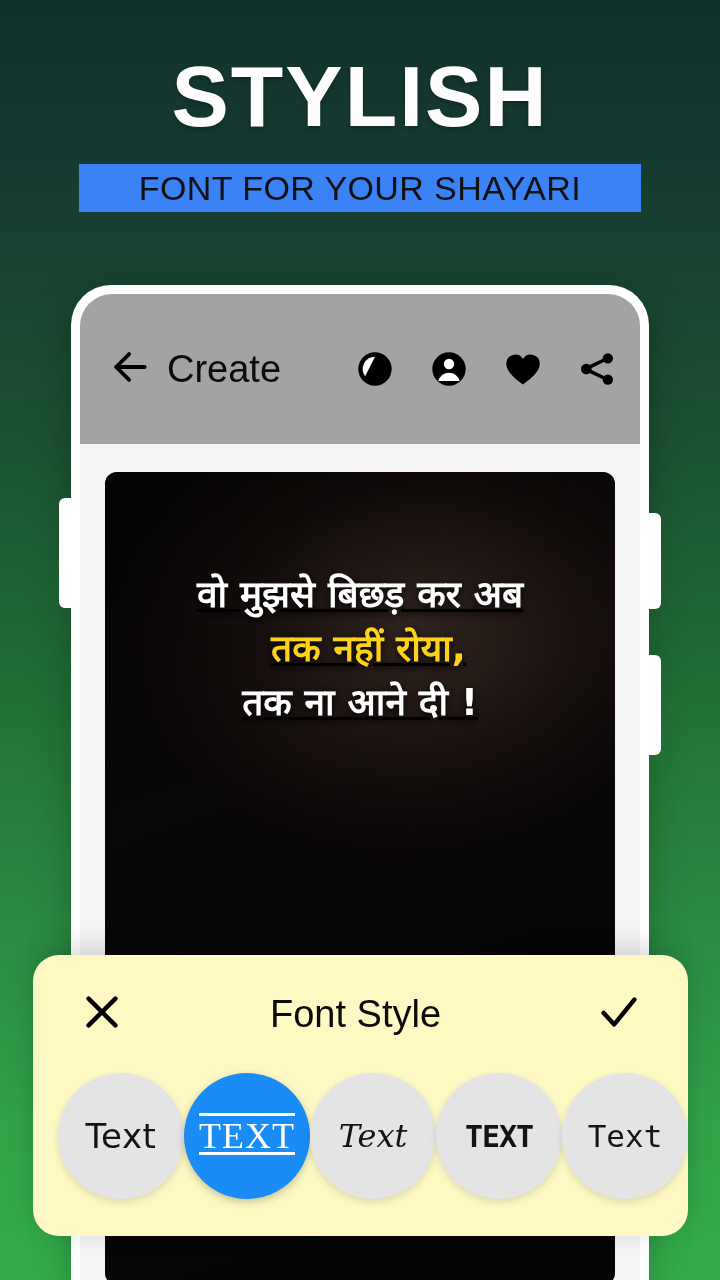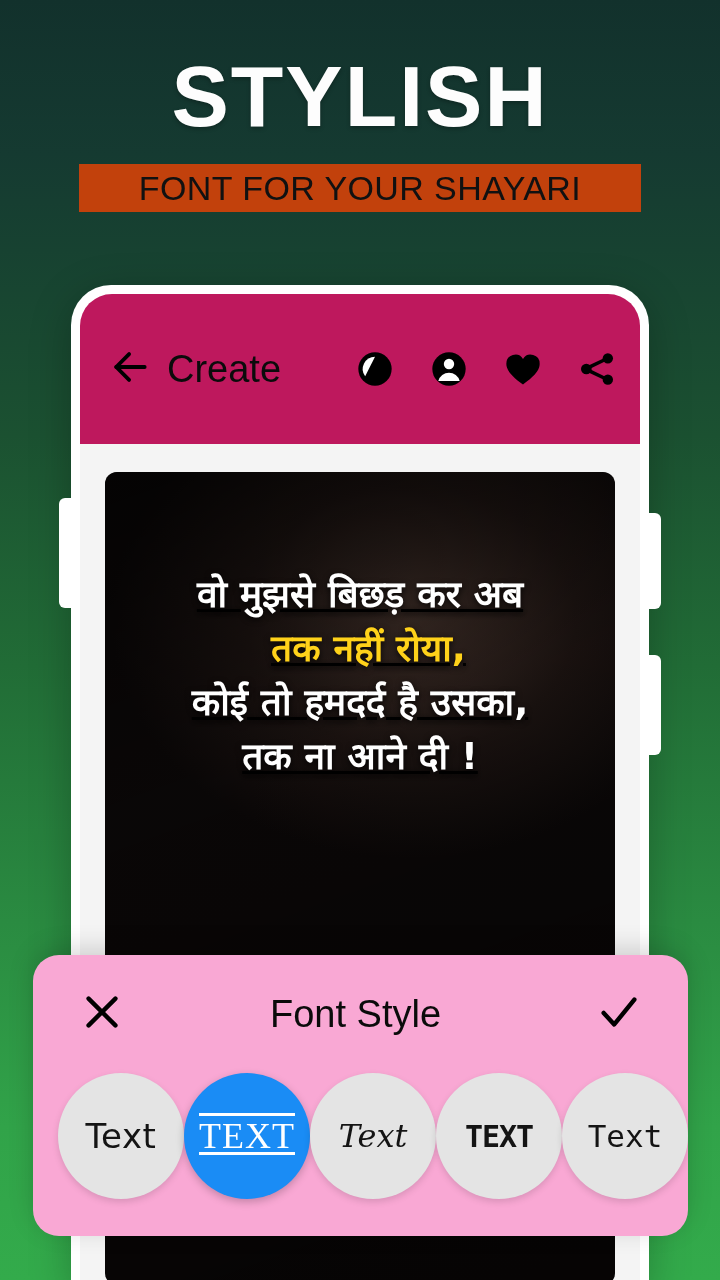--- a/index.html
+++ b/index.html
@@ -14,21 +14,21 @@
   #promo-header { position:absolute; top:0; left:0; width:620px; height:240px; }
   #promo-title {
     position:absolute; top:48px; left:0; width:720px;
     text-align:center; color:#fdfdfd;
     font-size:86px; font-weight:bold; letter-spacing:2px; line-height:96px;
     font-family:"Liberation Sans", sans-serif;
     text-shadow:0 2px 4px rgba(0,0,0,.28);
   }
   #promo-sub-wrap {
     position:absolute; top:164px; left:79px; width:562px; height:48px;
-    background:#c2410c; display:flex; align-items:center; justify-content:center;
+    background:#3b82f6; display:flex; align-items:center; justify-content:center;
   }
   #promo-sub {
     color:#111; font-size:34px; font-weight:normal; letter-spacing:.4px;
     white-space:nowrap;
   }
 
   
   #phone-frame {
     position:absolute; left:71px; top:285px; width:578px; height:1000px;
     background:#ffffff; border-radius:40px 40px 0 0;
@@ -40,21 +40,21 @@
   #side-btn-right-dn { right:-12px; top:370px; width:16px; height:100px; border-radius:0 6px 6px 0; }
 
   #phone-screen {
     position:absolute; left:9px; top:9px; width:560px; height:991px;
     background:#ffffff; border-radius:32px 32px 0 0; overflow:hidden;
   }
 
   
   #app-bar {
     position:absolute; left:0; top:0; width:560px; height:150px;
-    background:#be185d; display:flex; align-items:center;
+    background:#a3a3a3; display:flex; align-items:center;
   }
   #back-button { margin-left:27px; width:46px; height:46px; display:flex; align-items:center; justify-content:center; cursor:pointer; }
   #app-bar-title { margin-left:14px; font-size:38px; color:#0b0b0b; font-weight:normal; }
   #app-bar-actions { margin-left:auto; margin-right:22px; display:flex; align-items:center; gap:32px; }
   .bar-icon { width:42px; height:42px; display:flex; align-items:center; justify-content:center; cursor:pointer; }
 
   
   #editor-canvas-area {
     position:absolute; left:0; top:150px; width:560px; height:841px; background:#f4f4f4;
   }
@@ -77,21 +77,21 @@
     font-family:"DejaVu Sans", sans-serif; font-weight:bold; font-size:37px;
     text-shadow:0 2px 6px rgba(0,0,0,.85);
     text-decoration:underline;
   }
   .line-white { color:#ffffff; display:block; }
   .line-yellow { color:#ffd21a; display:block;margin-left:17px; }
 
   
   #font-style-panel {
     position:absolute; left:33px; top:955px; width:655px; height:281px;
-    background:#f9a8d4; border-radius:26px;
+    background:#fef9c3; border-radius:26px;
     box-shadow:0 -6px 26px rgba(0,0,0,.16);
     overflow:hidden;
   }
   #font-panel-header {
     position:absolute; left:0; top:0; width:655px; height:118px;
     display:flex; align-items:center;
   }
   #font-panel-close { margin-left:43px; width:52px; height:52px; display:flex; align-items:center; justify-content:center; cursor:pointer; }
   #font-panel-title { flex:1; text-align:center; font-size:38px; color:#0b0b0b; margin-left:-10px; }
   #font-panel-done { margin-right:43px; width:52px; height:52px; display:flex; align-items:center; justify-content:center; cursor:pointer; }
@@ -174,21 +174,20 @@
           </svg>
         </div>
       </div>
     </div>
 
     <div id="editor-canvas-area">
       <div id="editor-photo">
         <div id="shayari-text">
           <span class="line-white">वो मुझसे बिछड़ कर अब</span>
           <span class="line-yellow">तक नहीं रोया,</span>
-          <span class="line-white">कोई तो हमदर्द है उसका,</span>
           <span class="line-white">तक ना आने दी !</span>
         </div>
       </div>
     </div>
 
   </div>
 </div>
 
 <div id="font-style-panel">
   <div id="font-panel-header">

